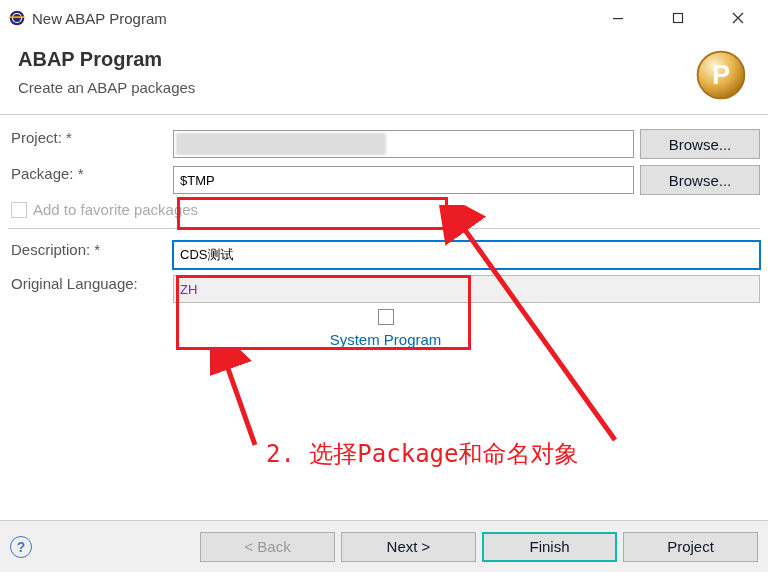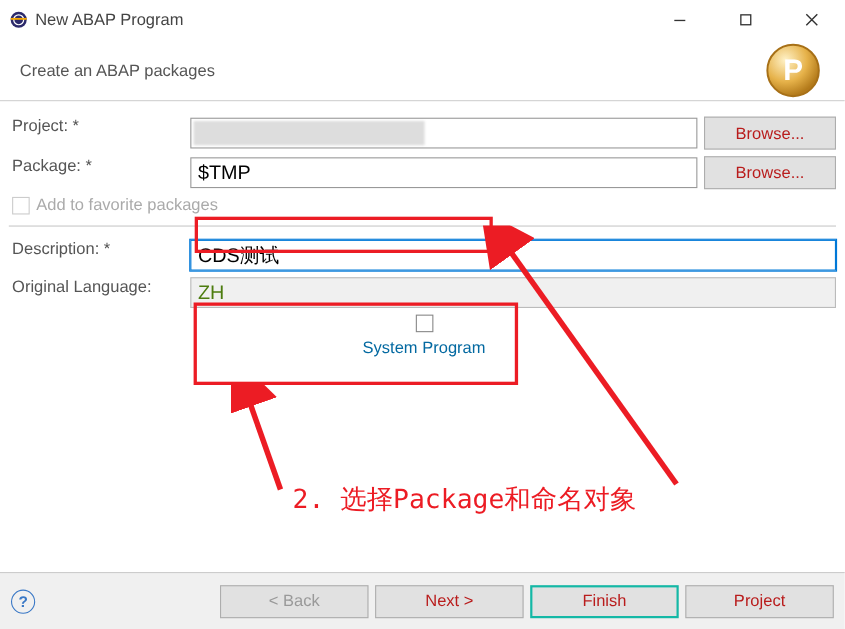--- a/index.html
+++ b/index.html
@@ -77,33 +77,33 @@
   .form-control {
     flex: 1;
     display: flex;
     align-items: center;
     gap: 6px;
   }
   input[type="text"], .text-input {
     height: 28px;
     border: 1px solid #999;
     padding: 2px 6px;
-    font-size: 18px;
+    font-size: 13px;
     font-family: inherit;
     outline: none;
     background: #fff;
   }
-  .text-input.readonly { background: #f0f0f0; color:#4d7c0f; border:1px solid #bbb;}
+  .text-input.readonly { background: #f0f0f0; color:#6d28d9; border:1px solid #bbb;}
   .btn {
     height: 30px;
     min-width: 120px;
     border: 1px solid #adadad;
     background: #e1e1e1;
     font-size: 15px;
-    color: #b91c1c;
+    color: #0f172a;
     cursor: pointer;
   }
   .btn.disabled { color:#999; cursor:default; }
   .btn.focus { border:2px solid #14b8a6; }
   .project-input {
     flex:1;
     position: relative;
     height:28px;
     border:1px solid #999;
   }
@@ -189,20 +189,21 @@
     </div>
     <div class="win-btn">
       <svg viewBox="0 0 12 12">
           <path d="M1 1 L11 11 M11 1 L1 11" stroke="#333" stroke-width="1.3"></path>
         </svg>
     </div>
   </div>
 </div>
 
 <div class="header">
+  <h1>ABAP Program</h1>
   <div class="subtitle">Create an ABAP packages</div>
   <span class="p-icon">
     <svg viewBox="0 0 60 60">
       <defs>
         <radialGradient id="g1" cx="35%" cy="30%" r="70%">
           <stop offset="0%" stop-color="#fff2c8"></stop>
           <stop offset="60%" stop-color="#e6b24a"></stop>
           <stop offset="100%" stop-color="#b37a1a"></stop>
         </radialGradient>
       </defs>

